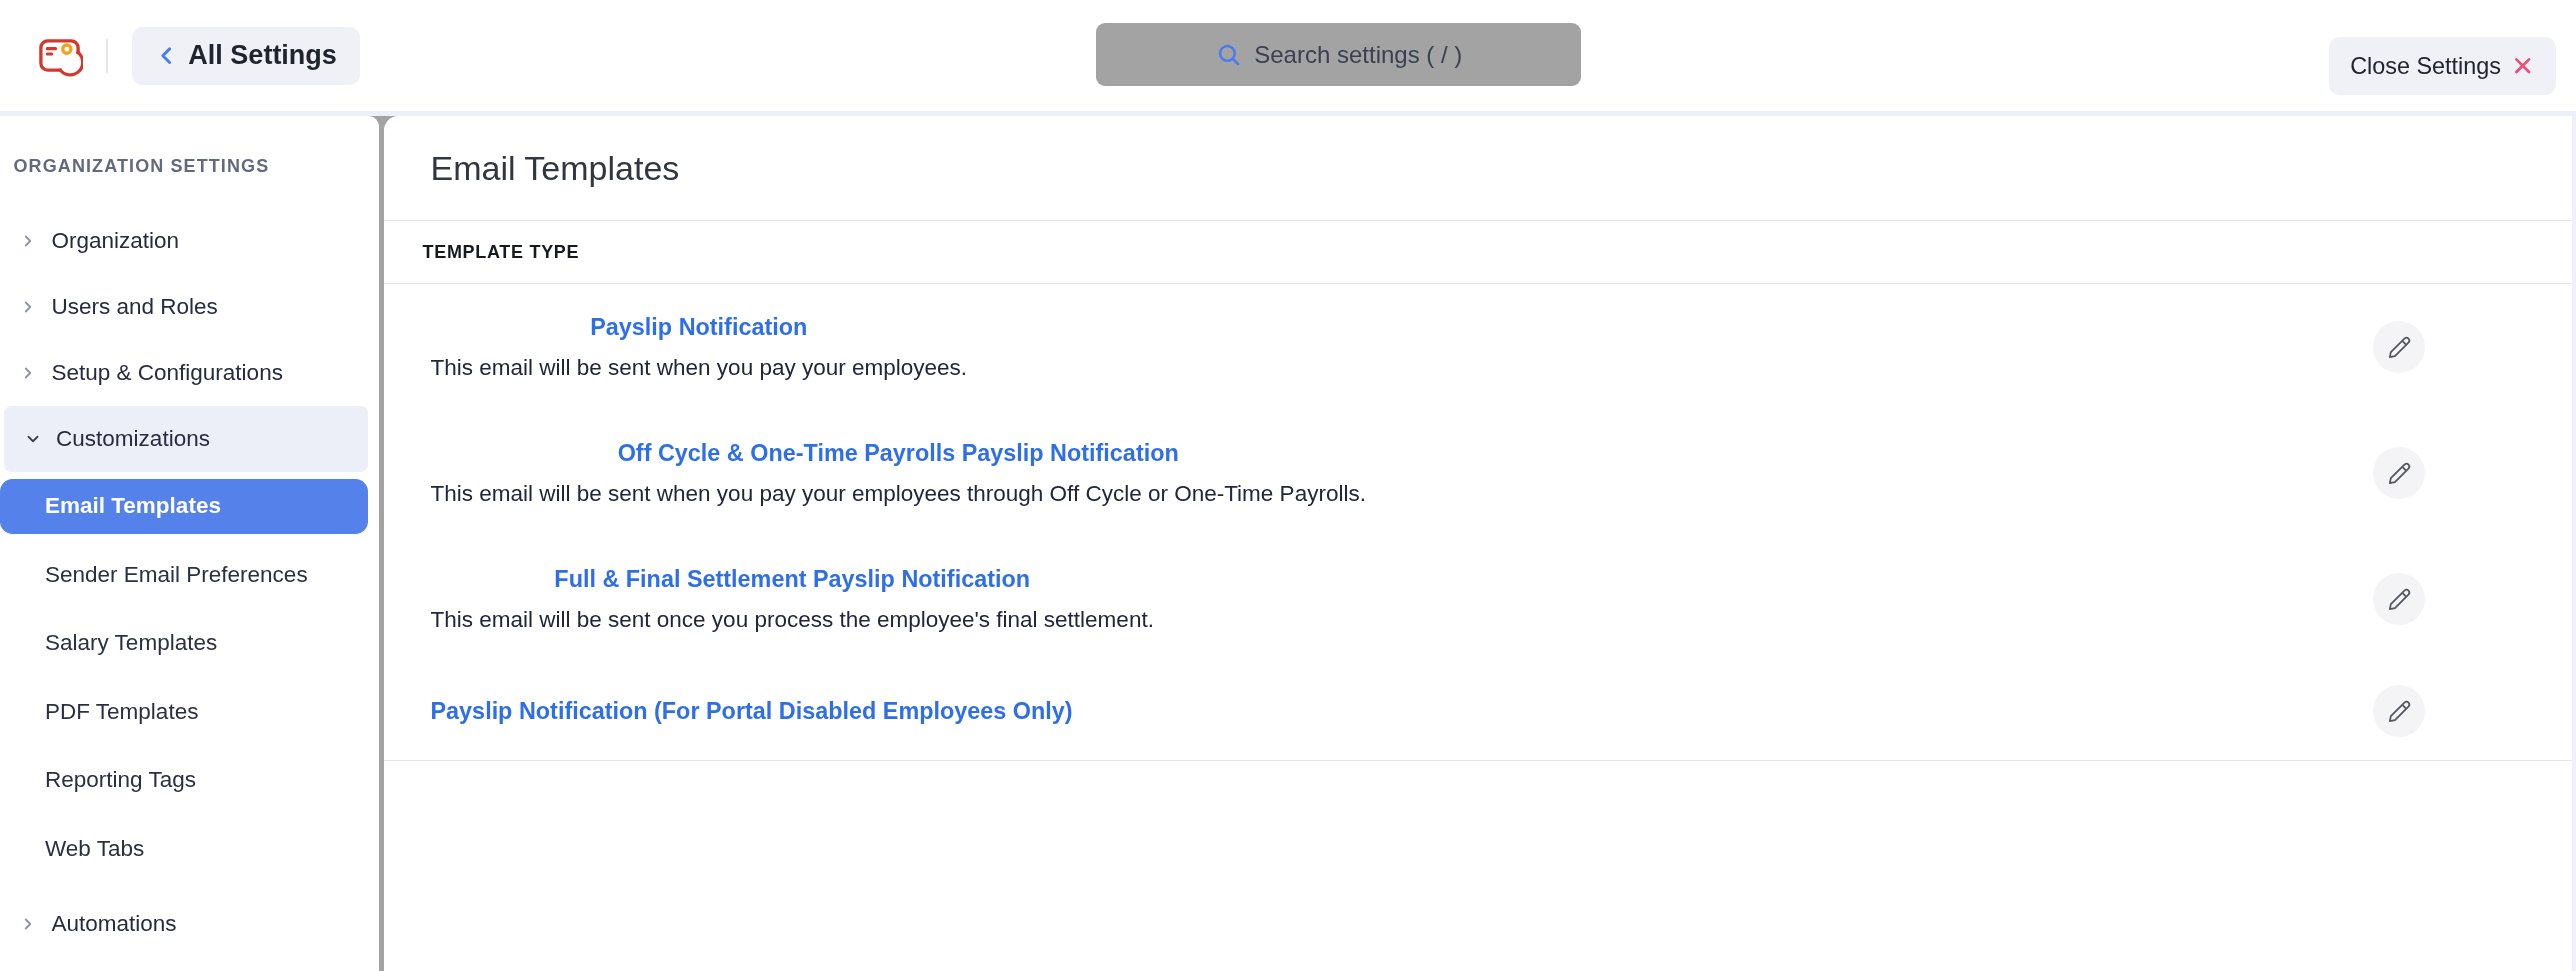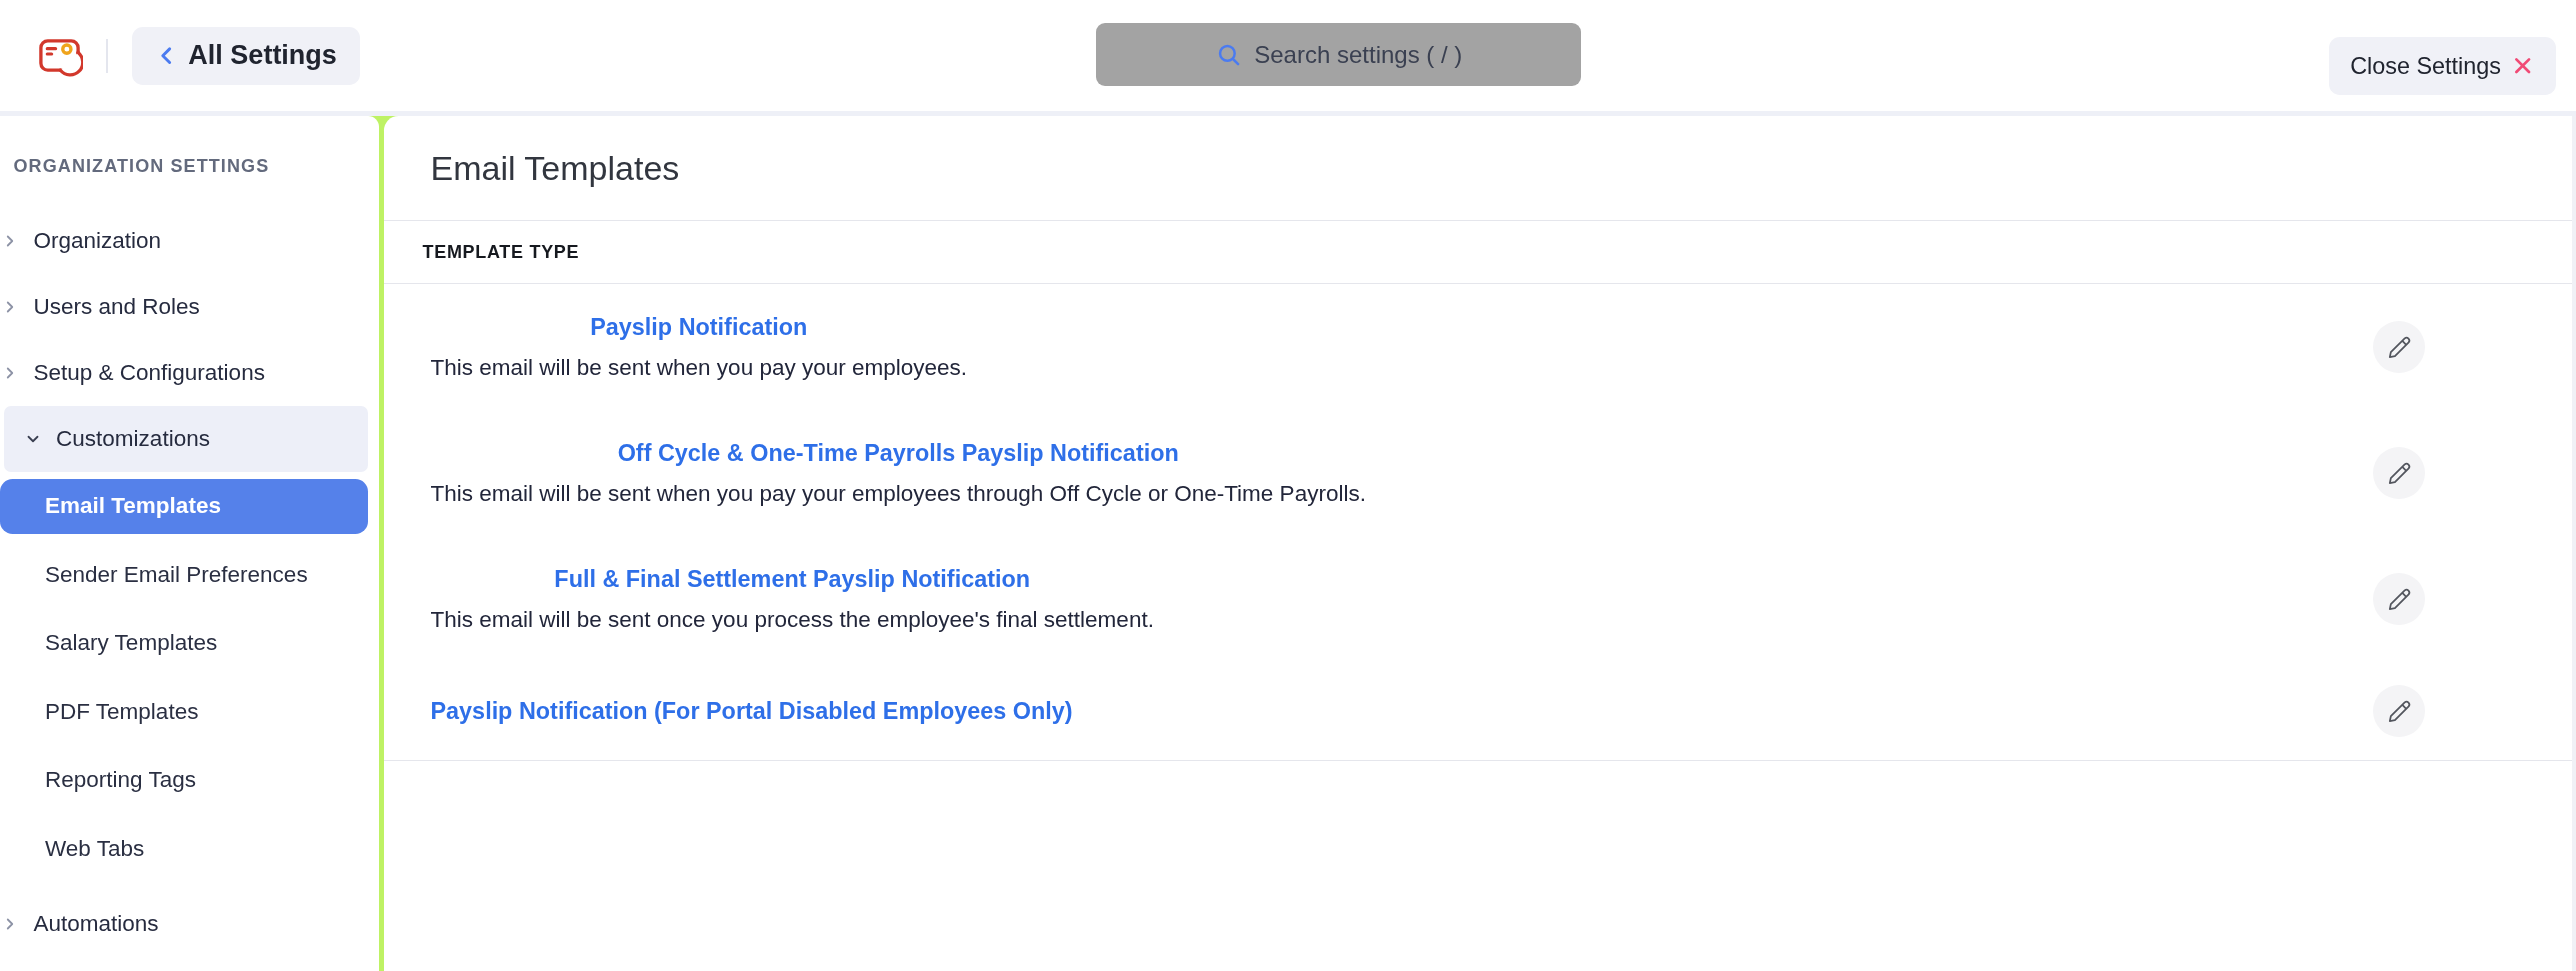--- a/index.html
+++ b/index.html
@@ -34,36 +34,36 @@
   .searchbox {
     position:absolute; left:1096px; top:23.4px; width:485px; height:63px;
     background:#a3a3a3; border-radius:9px;
     display:flex; align-items:center; justify-content:center; gap:12.6px;
     font-size:24px; color:#3a4051; cursor:text;
   }
 
   
   .content {
     display:flex; gap:4.5px; margin-top:5.4px;
-    height:855px; background:#bef264;
+    height:855px; background:#a3a3a3;
   }
 
   
   .sidebar {
     width:379px; background:#ffffff; border-radius:0 10.8px 0 0;
     padding-top:40px; flex:0 0 auto; overflow:hidden;
   }
   .section-label {
     margin-left:13.5px; font-size:18px; font-weight:700;
     letter-spacing:1.1px; color:#636a7d;
   }
   .nav { margin-top:31px; }
   .nav-item {
     height:66px; display:flex; align-items:center; gap:13.5px;
-    padding-left:0; font-size:22.5px; font-weight:500; color:#262b3f;
+    padding-left:18px; font-size:22.5px; font-weight:500; color:#262b3f;
     cursor:pointer;
   }
   .nav-item .chev { width:20px; display:flex; justify-content:center; flex:0 0 auto; }
   .nav-item.expanded {
     background:#edeff8; border-radius:7px; margin:0 10.8px 0 3.6px; padding-left:19px;
   }
   .sub-item {
     height:55px; margin:6.3px 10.8px 13.5px 0; display:flex; align-items:center;
     padding-left:45px; font-size:22.5px; color:#2a2f42; border-radius:12.6px;
     cursor:pointer;

